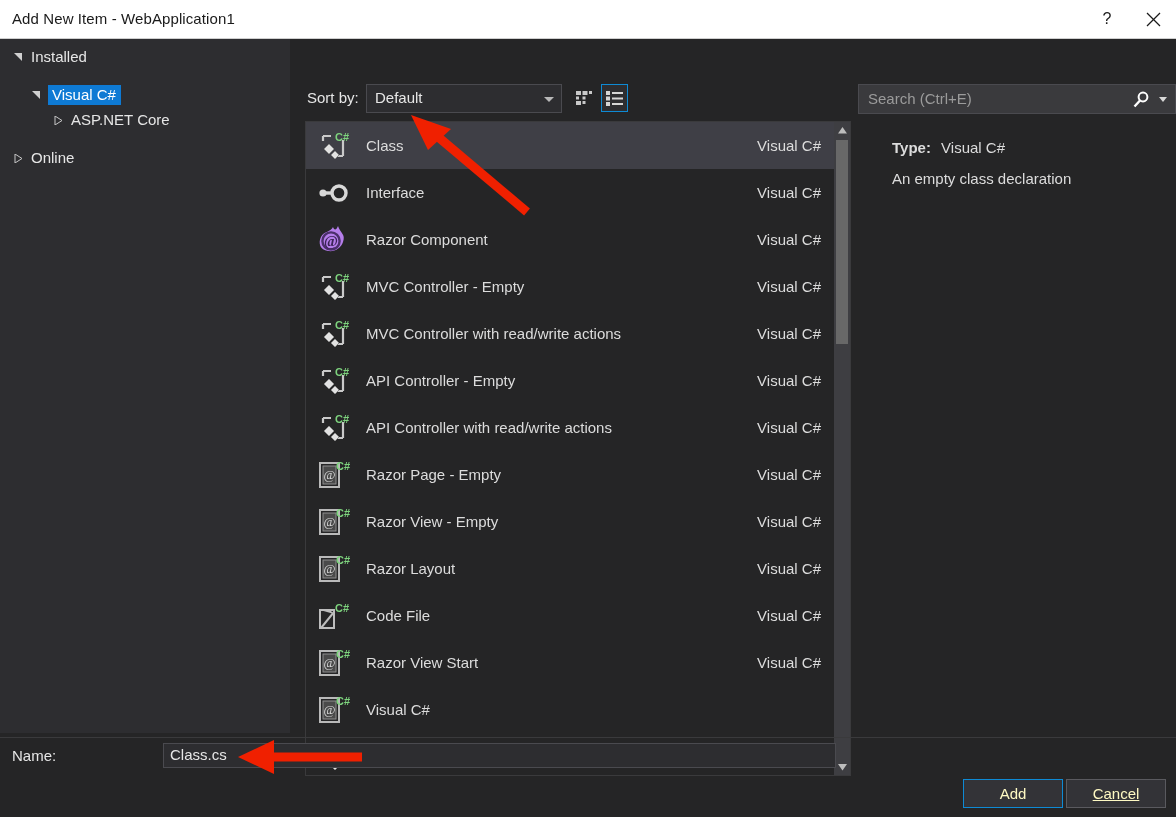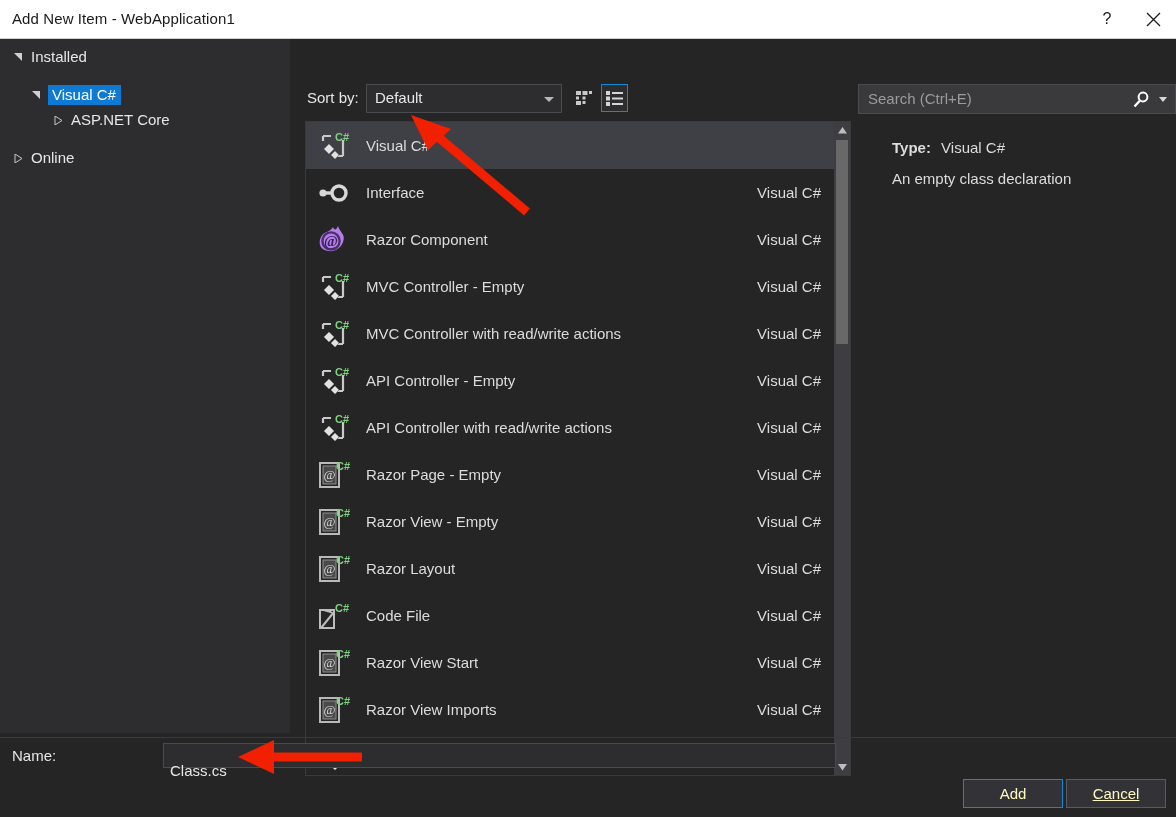--- a/index.html
+++ b/index.html
@@ -156,21 +156,21 @@
   }
   .name-label {
     position: absolute; left: 12px; top: 708px;
     font-size: 15px; color: #e6e6e6;
   }
   .name-input {
     position: absolute; left: 163px; top: 704px; width: 673px; height: 25px;
     background: #2d2d30; border: 1px solid #4a4a4f;
   }
   .name-value {
-    position: absolute; left: 6px; top: 18px;
+    position: absolute; left: 6px; top: 2px;
     font-size: 15px; color: #e6e6e6;
   }
 
   
   .btn {
     position: absolute; top: 740px; height: 29px; width: 100px;
     display: flex; align-items: center; justify-content: center;
     font-size: 15px; color: #fef9c3; background: #333337;
     border: 1px solid #5a5a5f;
   }
@@ -283,20 +283,21 @@
     <div class="list-inner" id="list-inner">
         <div class="item-row selected">
           <span class="item-icon">
             <svg width="34" height="34" viewBox="0 0 34 34">
               <path d="M7 7 h8 M7 7 v5 M27 11 v16 M27 27 h-9" fill="none" stroke="#c9c9c9" stroke-width="2.2"></path>
               <path d="M8 20 l5-5 5 5 -5 5 z" fill="#e2e2e2" stroke="#8a8a8a" stroke-width="1"></path>
               <path d="M15 26 l4-4 4 4 -4 4 z" fill="#e2e2e2" stroke="#8a8a8a" stroke-width="1"></path>
               <text x="19" y="12" font-family="Liberation Sans, sans-serif" font-size="11" font-weight="bold" fill="#7ed47e">C#</text>
             </svg>
           </span>
+          <span class="item-name">Class</span>
           <span class="item-lang">Visual C#</span>
         </div>
         <div class="item-row">
           <span class="item-icon">
             <svg width="34" height="34" viewBox="0 0 34 34">
               <circle cx="23" cy="17" r="7" fill="none" stroke="#d8d8d8" stroke-width="3.4"></circle>
               <line x1="6" y1="17" x2="16" y2="17" stroke="#d8d8d8" stroke-width="3.4"></line>
               <circle cx="7" cy="17" r="3.6" fill="#d8d8d8"></circle>
             </svg>
           </span>
@@ -424,21 +425,20 @@
         </div>
         <div class="item-row">
           <span class="item-icon">
             <svg width="34" height="34" viewBox="0 0 34 34">
               <rect x="4" y="5" width="19" height="24" fill="none" stroke="#b9b9b9" stroke-width="2"></rect>
               <rect x="7" y="8" width="13" height="18" fill="#4a4a4a" stroke="#8f8f8f" stroke-width="1"></rect>
               <text x="13.5" y="21" text-anchor="middle" font-family="Liberation Serif, serif" font-size="13" fill="#d6d6d6">@</text>
               <text x="20" y="12" font-family="Liberation Sans, sans-serif" font-size="11" font-weight="bold" fill="#7ed47e">C#</text>
             </svg>
           </span>
-          <span class="item-name">Razor View Imports</span>
           <span class="item-lang">Visual C#</span>
         </div>
         <div class="item-row">
           <span class="item-icon">
             <svg width="34" height="34" viewBox="0 0 34 34">
               <path d="M7 7 h8 M7 7 v5 M27 11 v16 M27 27 h-9" fill="none" stroke="#c9c9c9" stroke-width="2.2"></path>
               <path d="M8 20 l5-5 5 5 -5 5 z" fill="#e2e2e2" stroke="#8a8a8a" stroke-width="1"></path>
               <path d="M15 26 l4-4 4 4 -4 4 z" fill="#e2e2e2" stroke="#8a8a8a" stroke-width="1"></path>
               <text x="19" y="12" font-family="Liberation Sans, sans-serif" font-size="11" font-weight="bold" fill="#7ed47e">C#</text>
             </svg>

